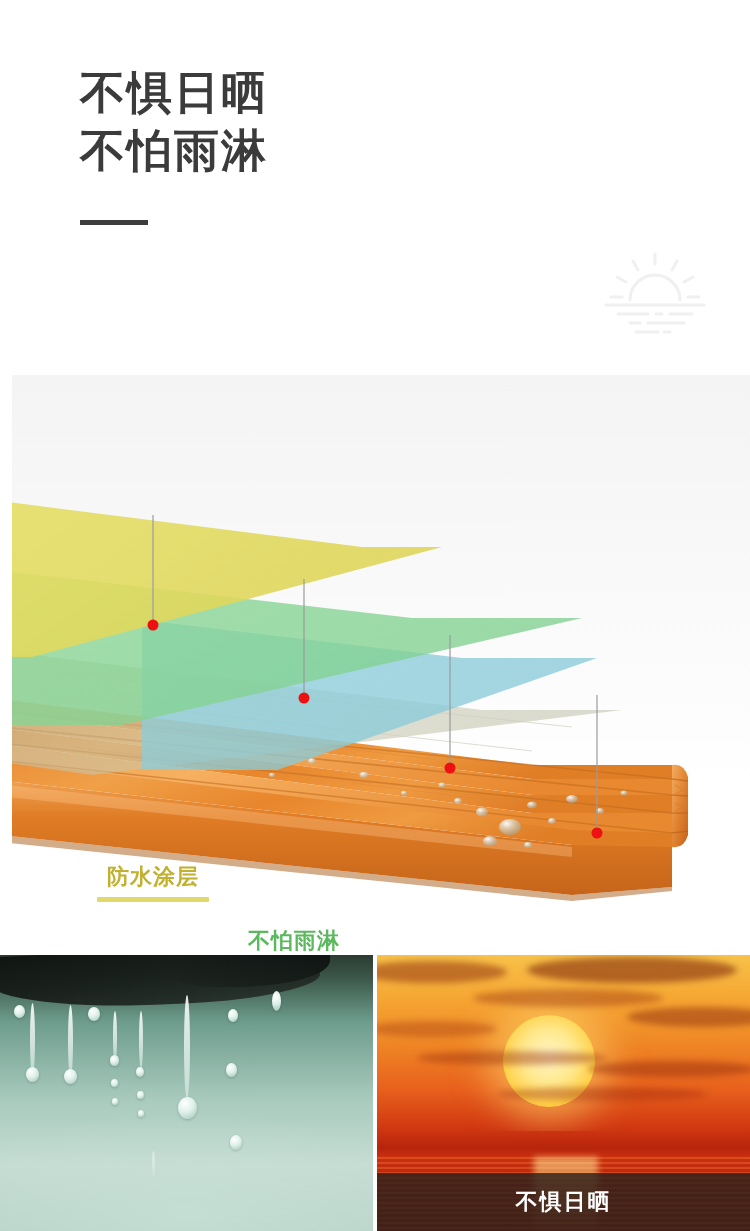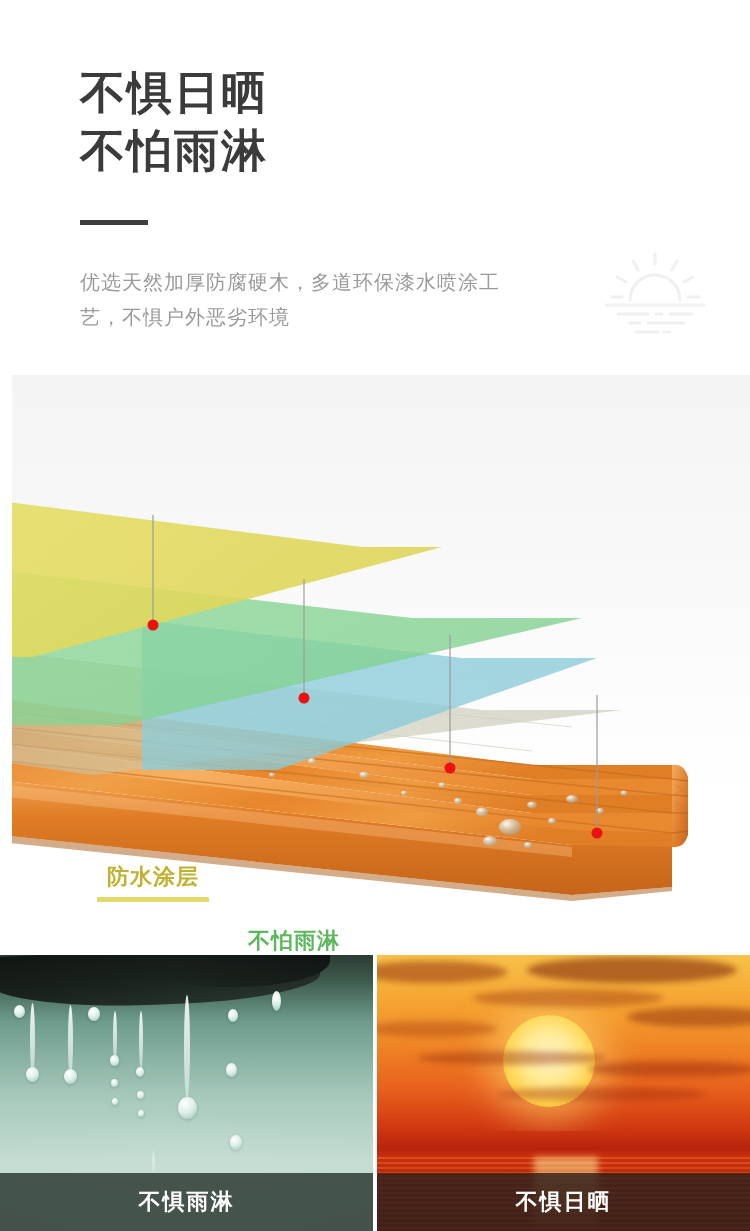--- a/index.html
+++ b/index.html
@@ -111,21 +111,20 @@
 <body>
 
 <div class="page">
 
   <div class="header">
     <div class="title-block">
       <div class="title-line">不惧日晒</div>
       <div class="title-line">不怕雨淋</div>
     </div>
     <div class="title-rule"></div>
-    <div class="subtitle">优选天然加厚防腐硬木，多道环保漆水喷涂工艺，不惧户外恶劣环境</div>
 
     <svg class="sun-watermark" viewBox="0 0 110 92">
       <g stroke="#f0f0f0" stroke-width="3" fill="none" stroke-linecap="round">
         <path d="M30 52 a25 25 0 0 1 50 0"></path>
         <line x1="55" y1="6" x2="55" y2="16"></line>
         <line x1="33" y1="13" x2="38" y2="22"></line>
         <line x1="77" y1="13" x2="72" y2="22"></line>
         <line x1="17" y1="29" x2="26" y2="34"></line>
         <line x1="93" y1="29" x2="84" y2="34"></line>
         <line x1="11" y1="49" x2="22" y2="49"></line>
@@ -311,23 +310,20 @@
       <div class="bead" style="left:138px; top:155px; width:6px;  height:7px;"></div>
       <div class="drip" style="left:184px; top:40px;  width:6px;  height:104px;"></div>
       <div class="bead" style="left:178px; top:142px; width:19px; height:22px;"></div>
       <div class="bead" style="left:228px; top:54px;  width:10px; height:13px;"></div>
       <div class="bead" style="left:226px; top:108px; width:11px; height:14px;"></div>
       <div class="bead" style="left:230px; top:180px; width:12px; height:15px;"></div>
       <div class="bead" style="left:272px; top:36px;  width:9px;  height:20px;"></div>
       <div class="bead" style="left:14px;  top:50px;  width:11px; height:13px;"></div>
       <div class="bead" style="left:88px;  top:52px;  width:12px; height:14px;"></div>
       <div class="drip" style="left:152px; top:196px; width:3px;  height:26px; opacity:.5;"></div>
-      <div class="caption-bar caption-rain">
-        <span class="caption-text">不惧雨淋</span>
-      </div>
     </div>
 
     <div class="photo photo-sun">
       <div class="sun-bg"></div>
       <div class="sun-clip">
         <div class="sun-disc"></div>
         <div class="cloud" style="left:-20px; top:6px;   width:150px; height:22px; background:rgba(150,52,16,.55);"></div>
         <div class="cloud" style="left:150px; top:2px;   width:210px; height:26px; background:rgba(132,44,14,.6);"></div>
         <div class="cloud" style="left:96px;  top:34px;  width:190px; height:18px; background:rgba(160,58,18,.45);"></div>
         <div class="cloud" style="left:250px; top:52px;  width:150px; height:20px; background:rgba(142,46,14,.5);"></div>

